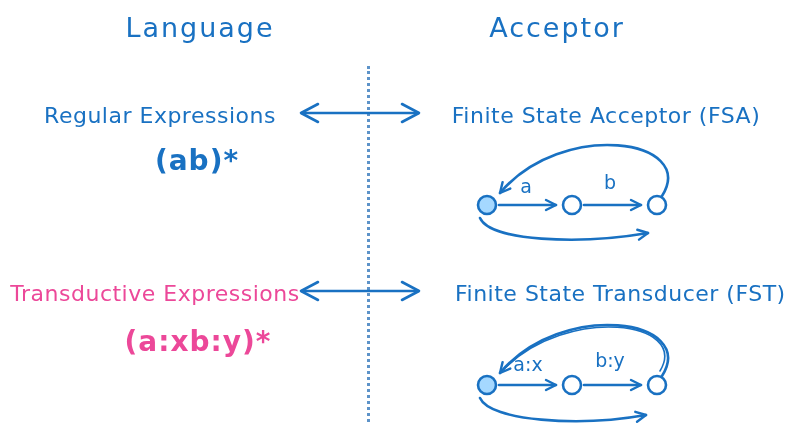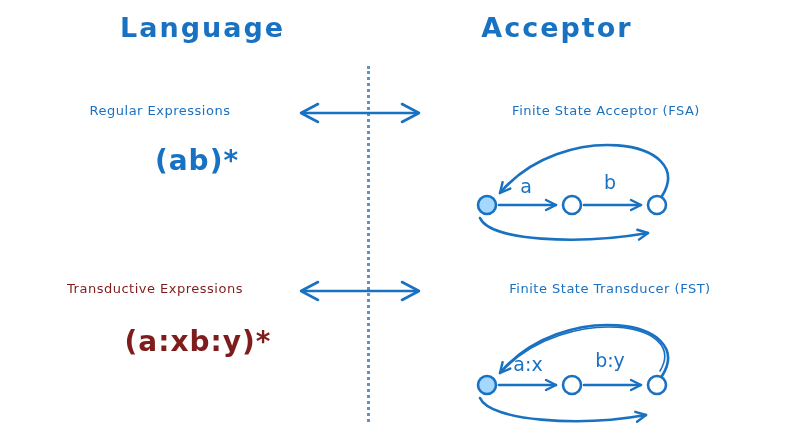--- a/index.html
+++ b/index.html
@@ -10,25 +10,25 @@
   }
   .canvas {
     position: relative;
     width: 800px;
     height: 442px;
     background: #ffffff;
     overflow: hidden;
   }
   .txt { position: absolute; text-align: center; white-space: nowrap; }
   .blue  { color: #1971c2; }
-  .green { color: #7f1d1d; }
-  .col-header { font-size: 27px; letter-spacing: 2px; font-weight: 700; text-align: center; }
+  .green { color: #ec4899; }
+  .col-header { font-size: 27px; letter-spacing: 2px; font-weight: 400; text-align: center; }
   .lang-header { left: 120px; width: 160px; top: 12px; }
   .auto-header { left: 477px; width: 160px; top: 12px; }
-  .row-label { font-size: 13px; letter-spacing: 0.5px; font-weight: 500; }
+  .row-label { font-size: 22px; letter-spacing: 0.5px; font-weight: 500; }
   .r1-lang { left: 20px;  width: 280px; top: 103px; }
   .r1-auto { left: 451px; width: 310px; top: 103px; }
   .r2-lang { left: 5px;   width: 300px; top: 281px; }
   .r2-auto { left: 455px; width: 310px; top: 281px; }
   .example { font-size: 28px; letter-spacing: 1px; font-weight: 600; }
   .r1-ex { left: 117px; width: 160px; top: 144px; }
   .r2-ex { left: 108px; width: 180px; top: 325px; }
   .divider {
     position: absolute;
     left: 367px; top: 66px;

